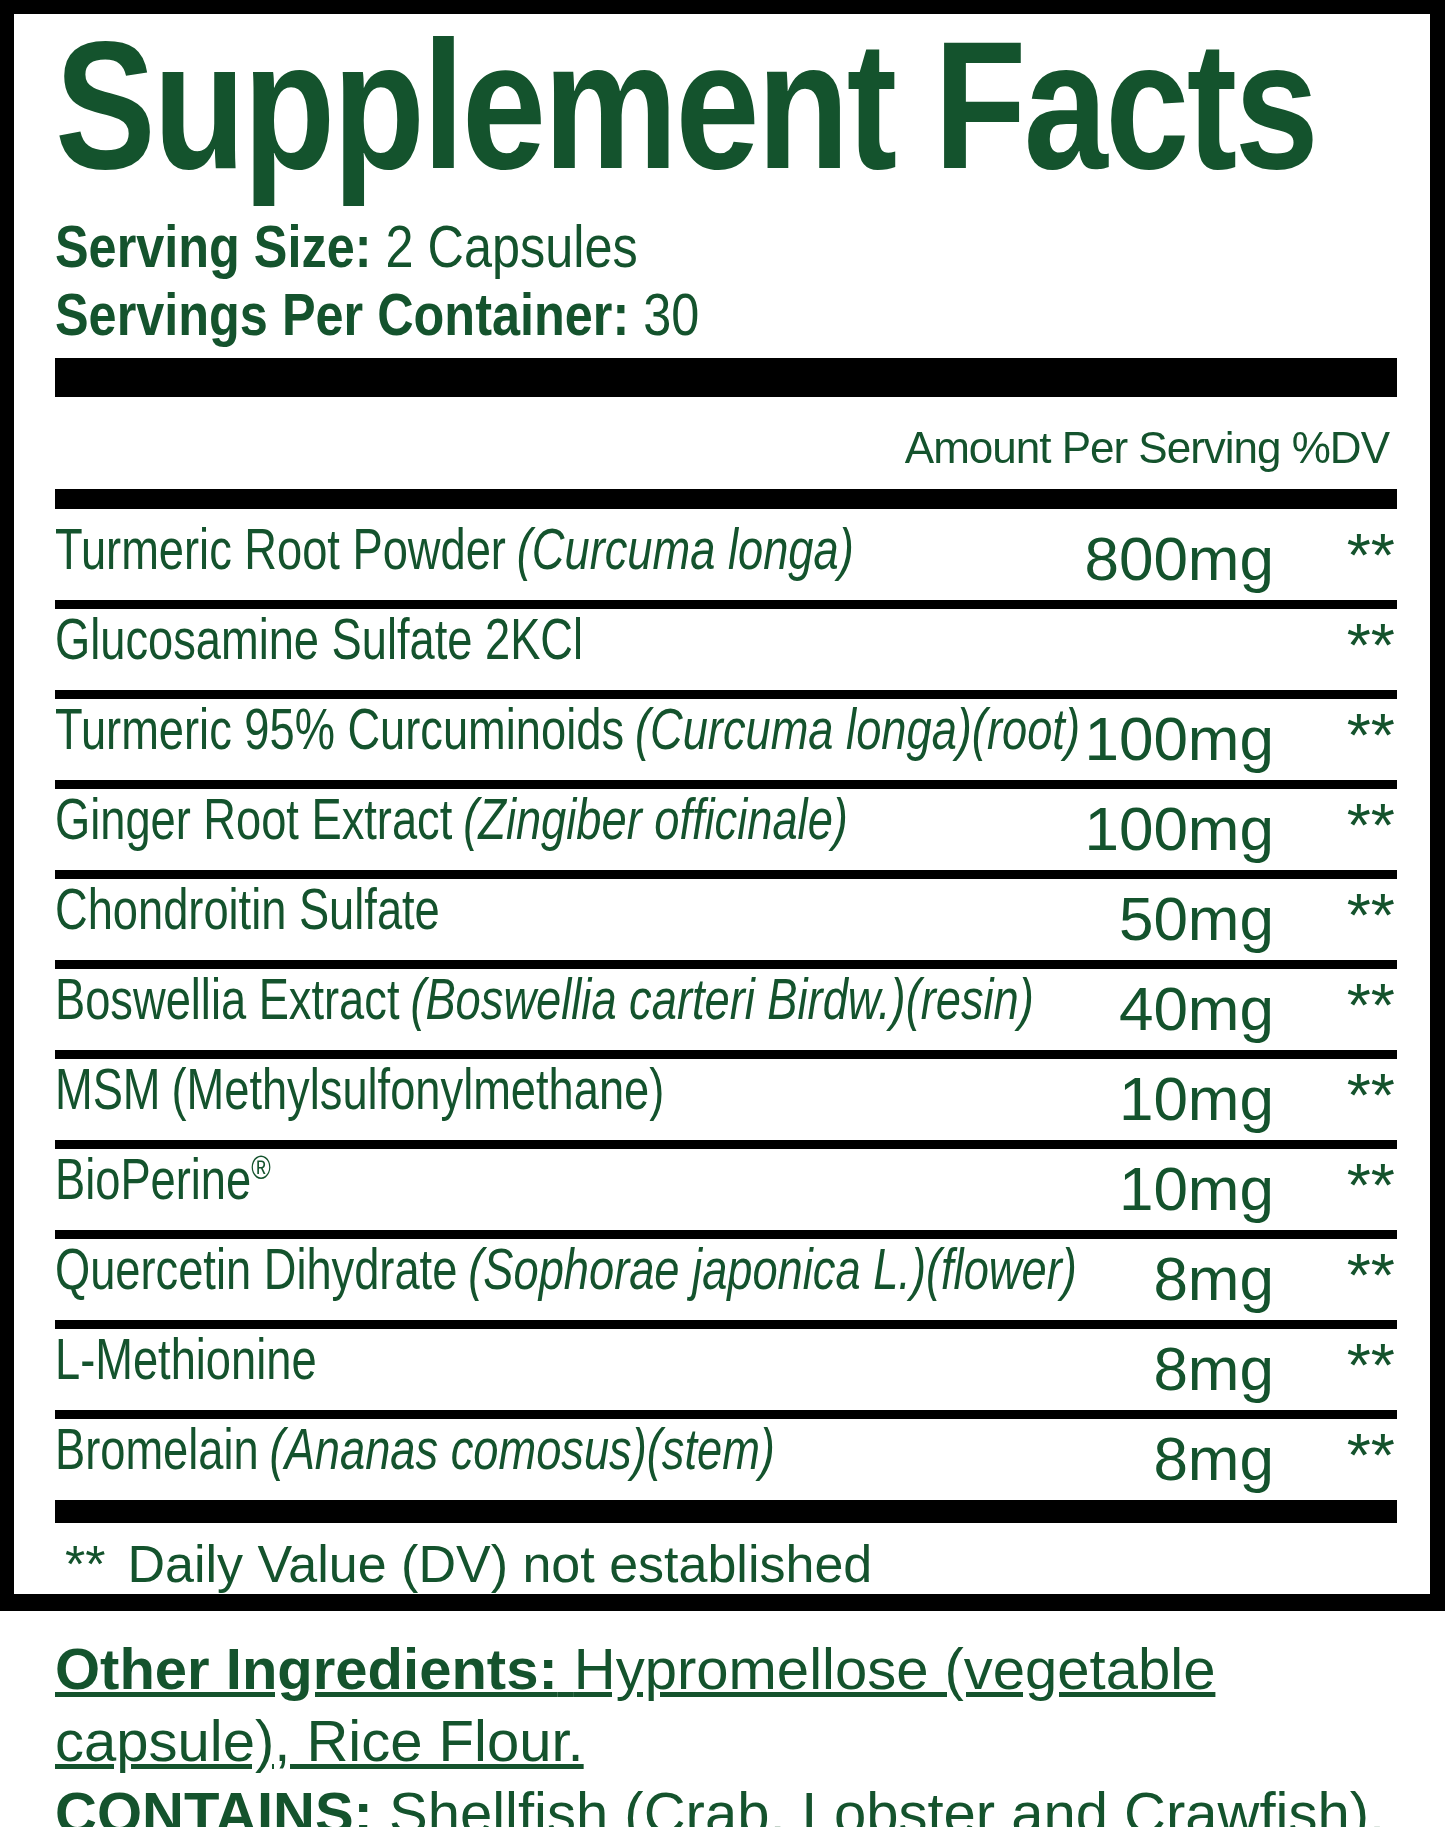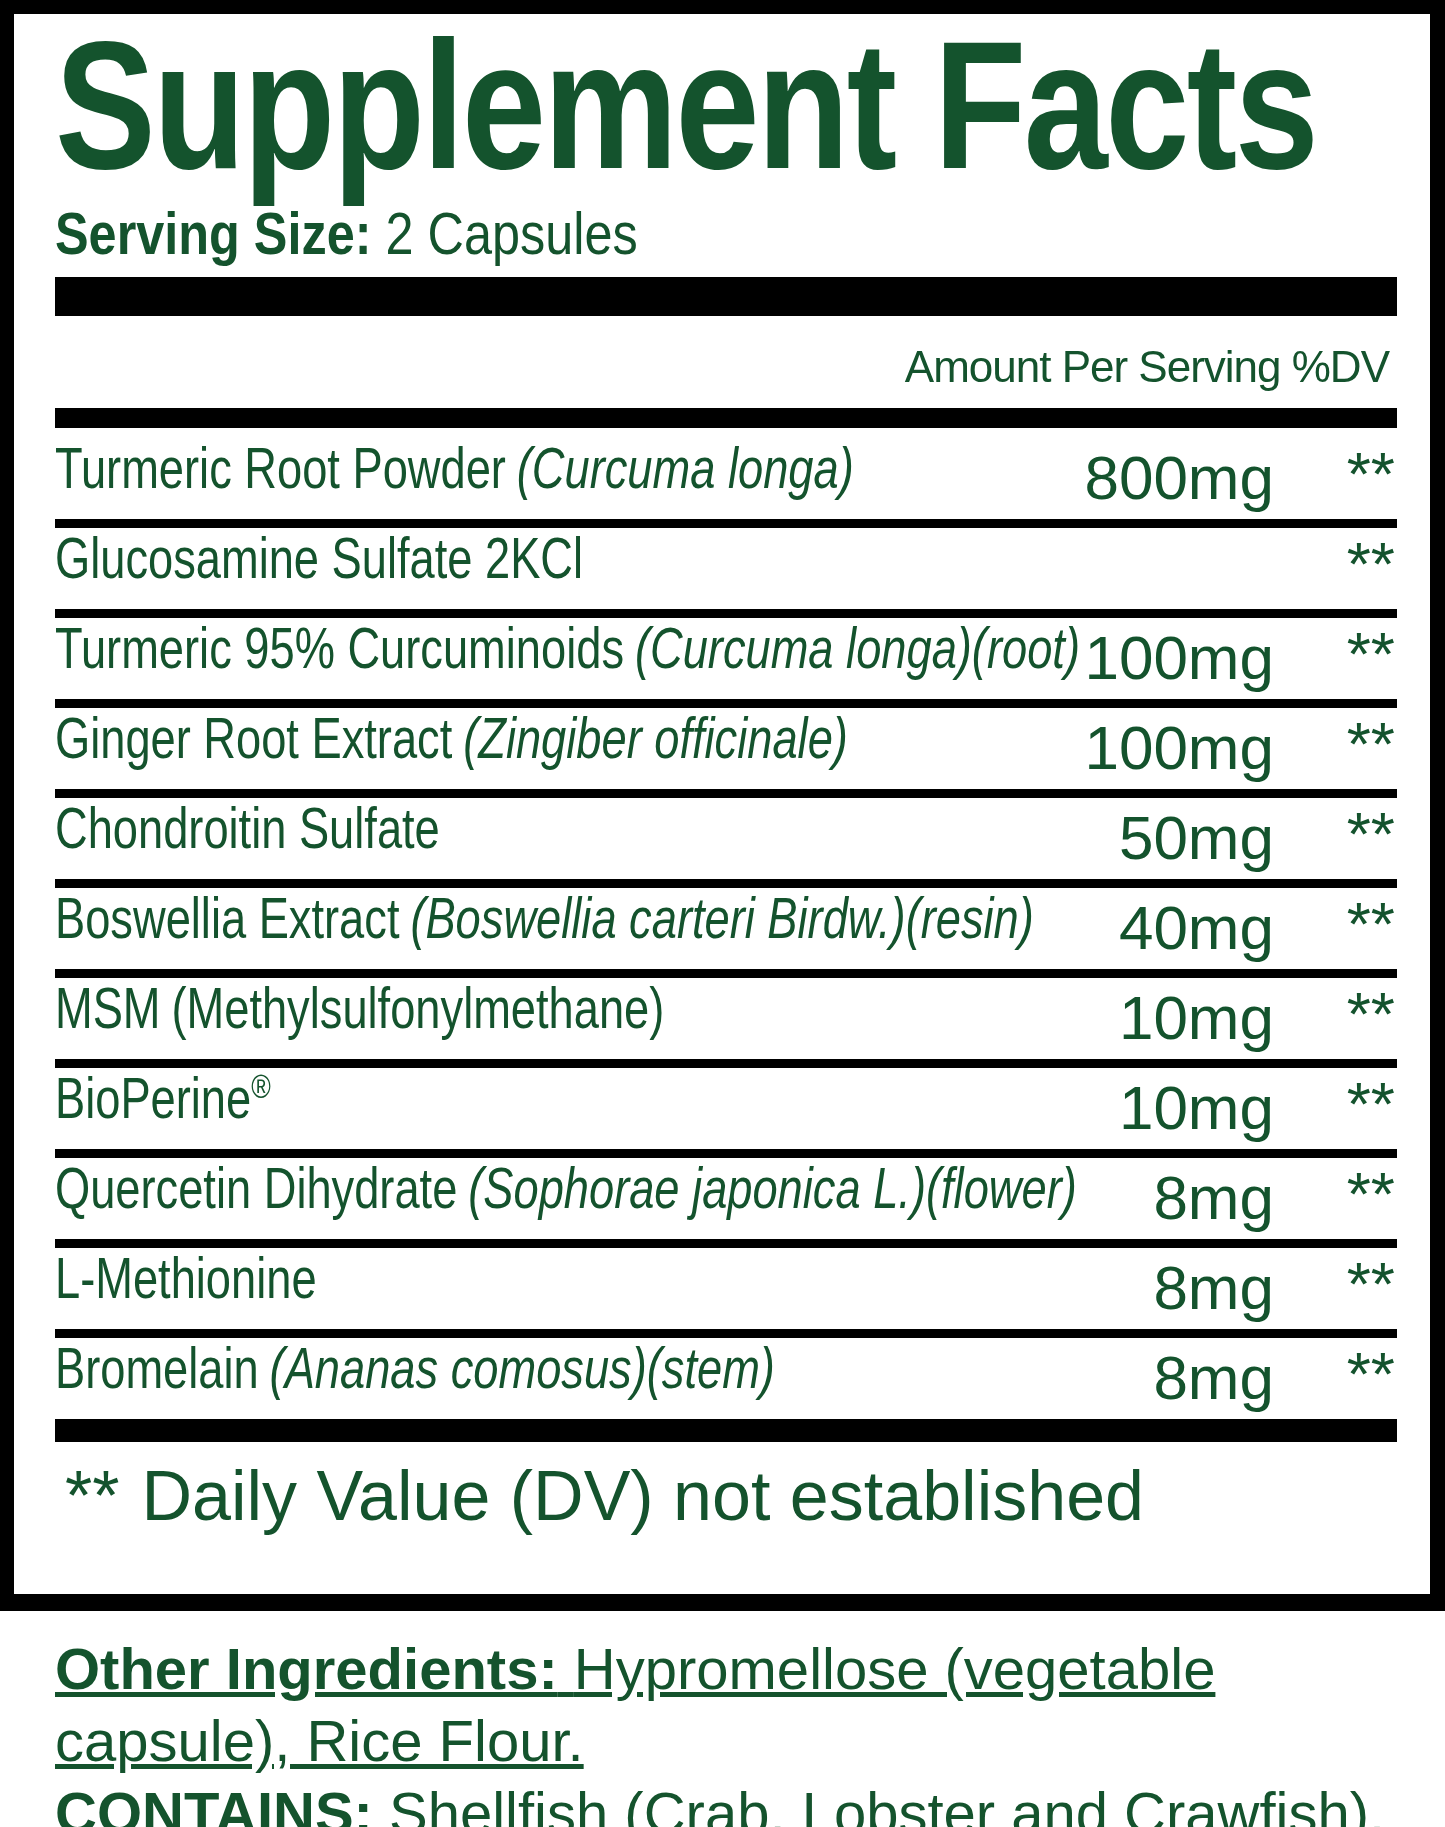--- a/index.html
+++ b/index.html
@@ -32,21 +32,21 @@
     letter-spacing: -3px;
     white-space: nowrap;
     transform: scaleX(0.83);
     transform-origin: 0 50%;
   }
   .serving-line {
     font-size: 60px;
     line-height: 62px;
     white-space: nowrap;
   }
-  .serving-line.first { margin-top: 19px; }
+  .serving-line.first { margin-top: 32px; }
   .serving-line.second { margin-top: 6px; }
   .cond {
     display: inline-block;
     transform: scaleX(0.84);
     transform-origin: 0 50%;
     white-space: nowrap;
   }
   .b { font-weight: bold; }
   .bar { background: #000; width: 100%; }
   .bar-1 { height: 39px; margin-top: 12px; }
@@ -96,23 +96,23 @@
   }
   .dvv {
     position: absolute;
     right: 2px;
     top: 50%;
     transform: translateY(-58%);
     font-size: 62px;
     line-height: 62px;
   }
   .footnote {
-    margin-top: 22px;
+    margin-top: 9px;
     padding-left: 10px;
-    font-size: 70px;
+    font-size: 52px;
     line-height: 64px;
     white-space: nowrap;
   }
   .fn-text { margin-left: 22px; }
   
   .other-section {
     position: absolute;
     top: 1611px;
     left: 0;
     width: 1445px;
@@ -136,20 +136,26 @@
 
     <h1 class="title">Supplement Facts</h1>
 
     <div class="serving-line first">
       <span class="cond">
         <span class="b">Serving Size:</span>
         <span>2 Capsules</span>
       </span>
     </div>
 
+    <div class="serving-line second">
+      <span class="cond">
+        <span class="b">Servings Per Container:</span>
+        <span>30</span>
+      </span>
+    </div>
 
     <div class="bar bar-1"></div>
 
     <div class="col-header">Amount Per Serving %DV</div>
 
     <div class="bar bar-2"></div>
 
     <div class="rows" id="rows">
         <div class="row">
           <span class="row-name"><span>Turmeric Root Powder</span><span class="lat it">(Curcuma longa)</span></span>

